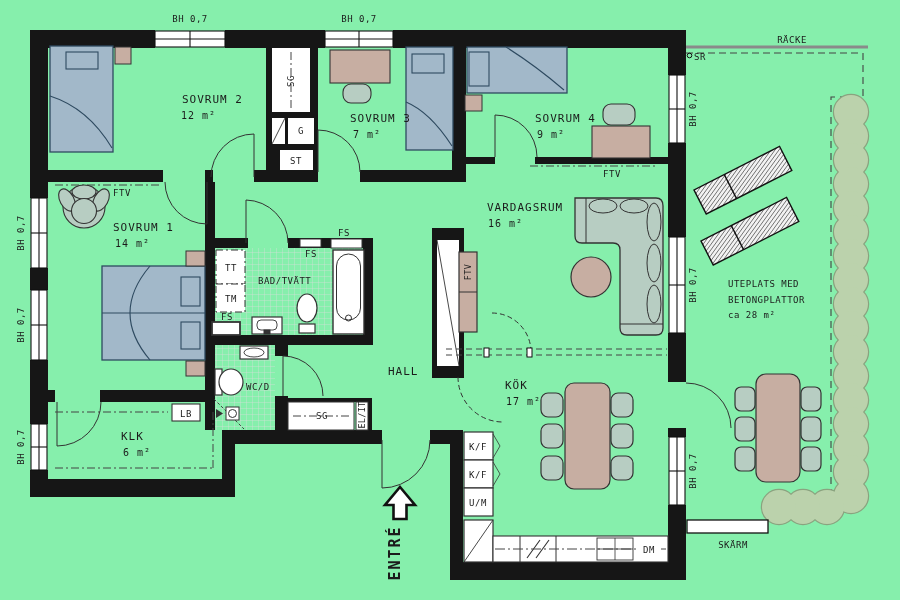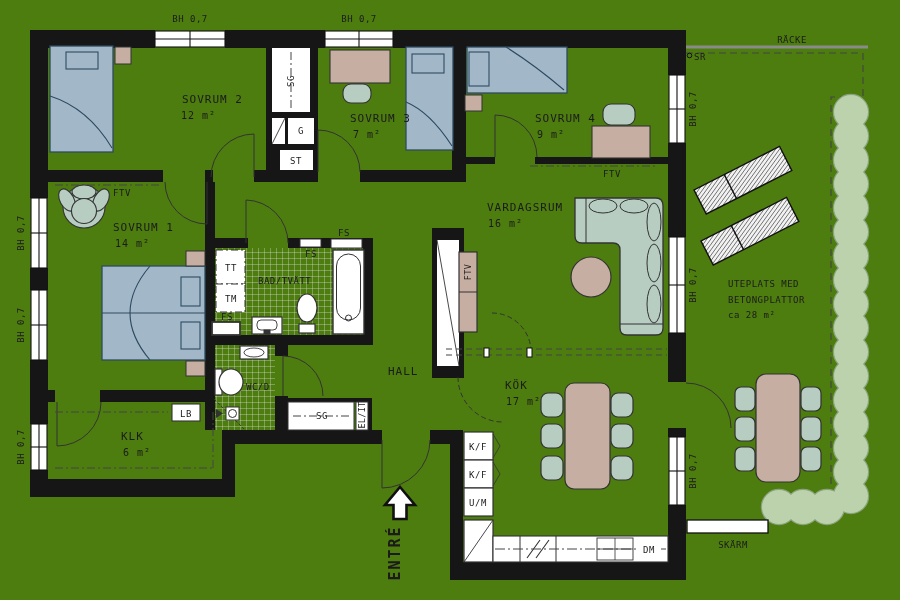--- a/index.html
+++ b/index.html
@@ -1,16 +1,16 @@
 <!DOCTYPE html>
 <html><head>
 <meta charset="utf-8">
 <style>
   html,body{margin:0;padding:0;background:#fff;}
-  #stage{position:relative;width:900px;height:600px;background:#4d7c0f;overflow:hidden;}
+  #stage{position:relative;width:900px;height:600px;background:#86efac;overflow:hidden;}
   svg{display:block;}
   text{font-family:"DejaVu Sans Mono","Liberation Mono",monospace;fill:#1b1b1b;}
   .rm{font-size:11px;letter-spacing:1px;}
   .ar{font-size:10px;letter-spacing:1px;}
   .sm{font-size:9px;letter-spacing:0.5px;}
   .tn{font-size:8.5px;letter-spacing:0.3px;}
   .big{font-size:15px;letter-spacing:2px;font-weight:bold;}
 </style>
 </head>
 <body>

